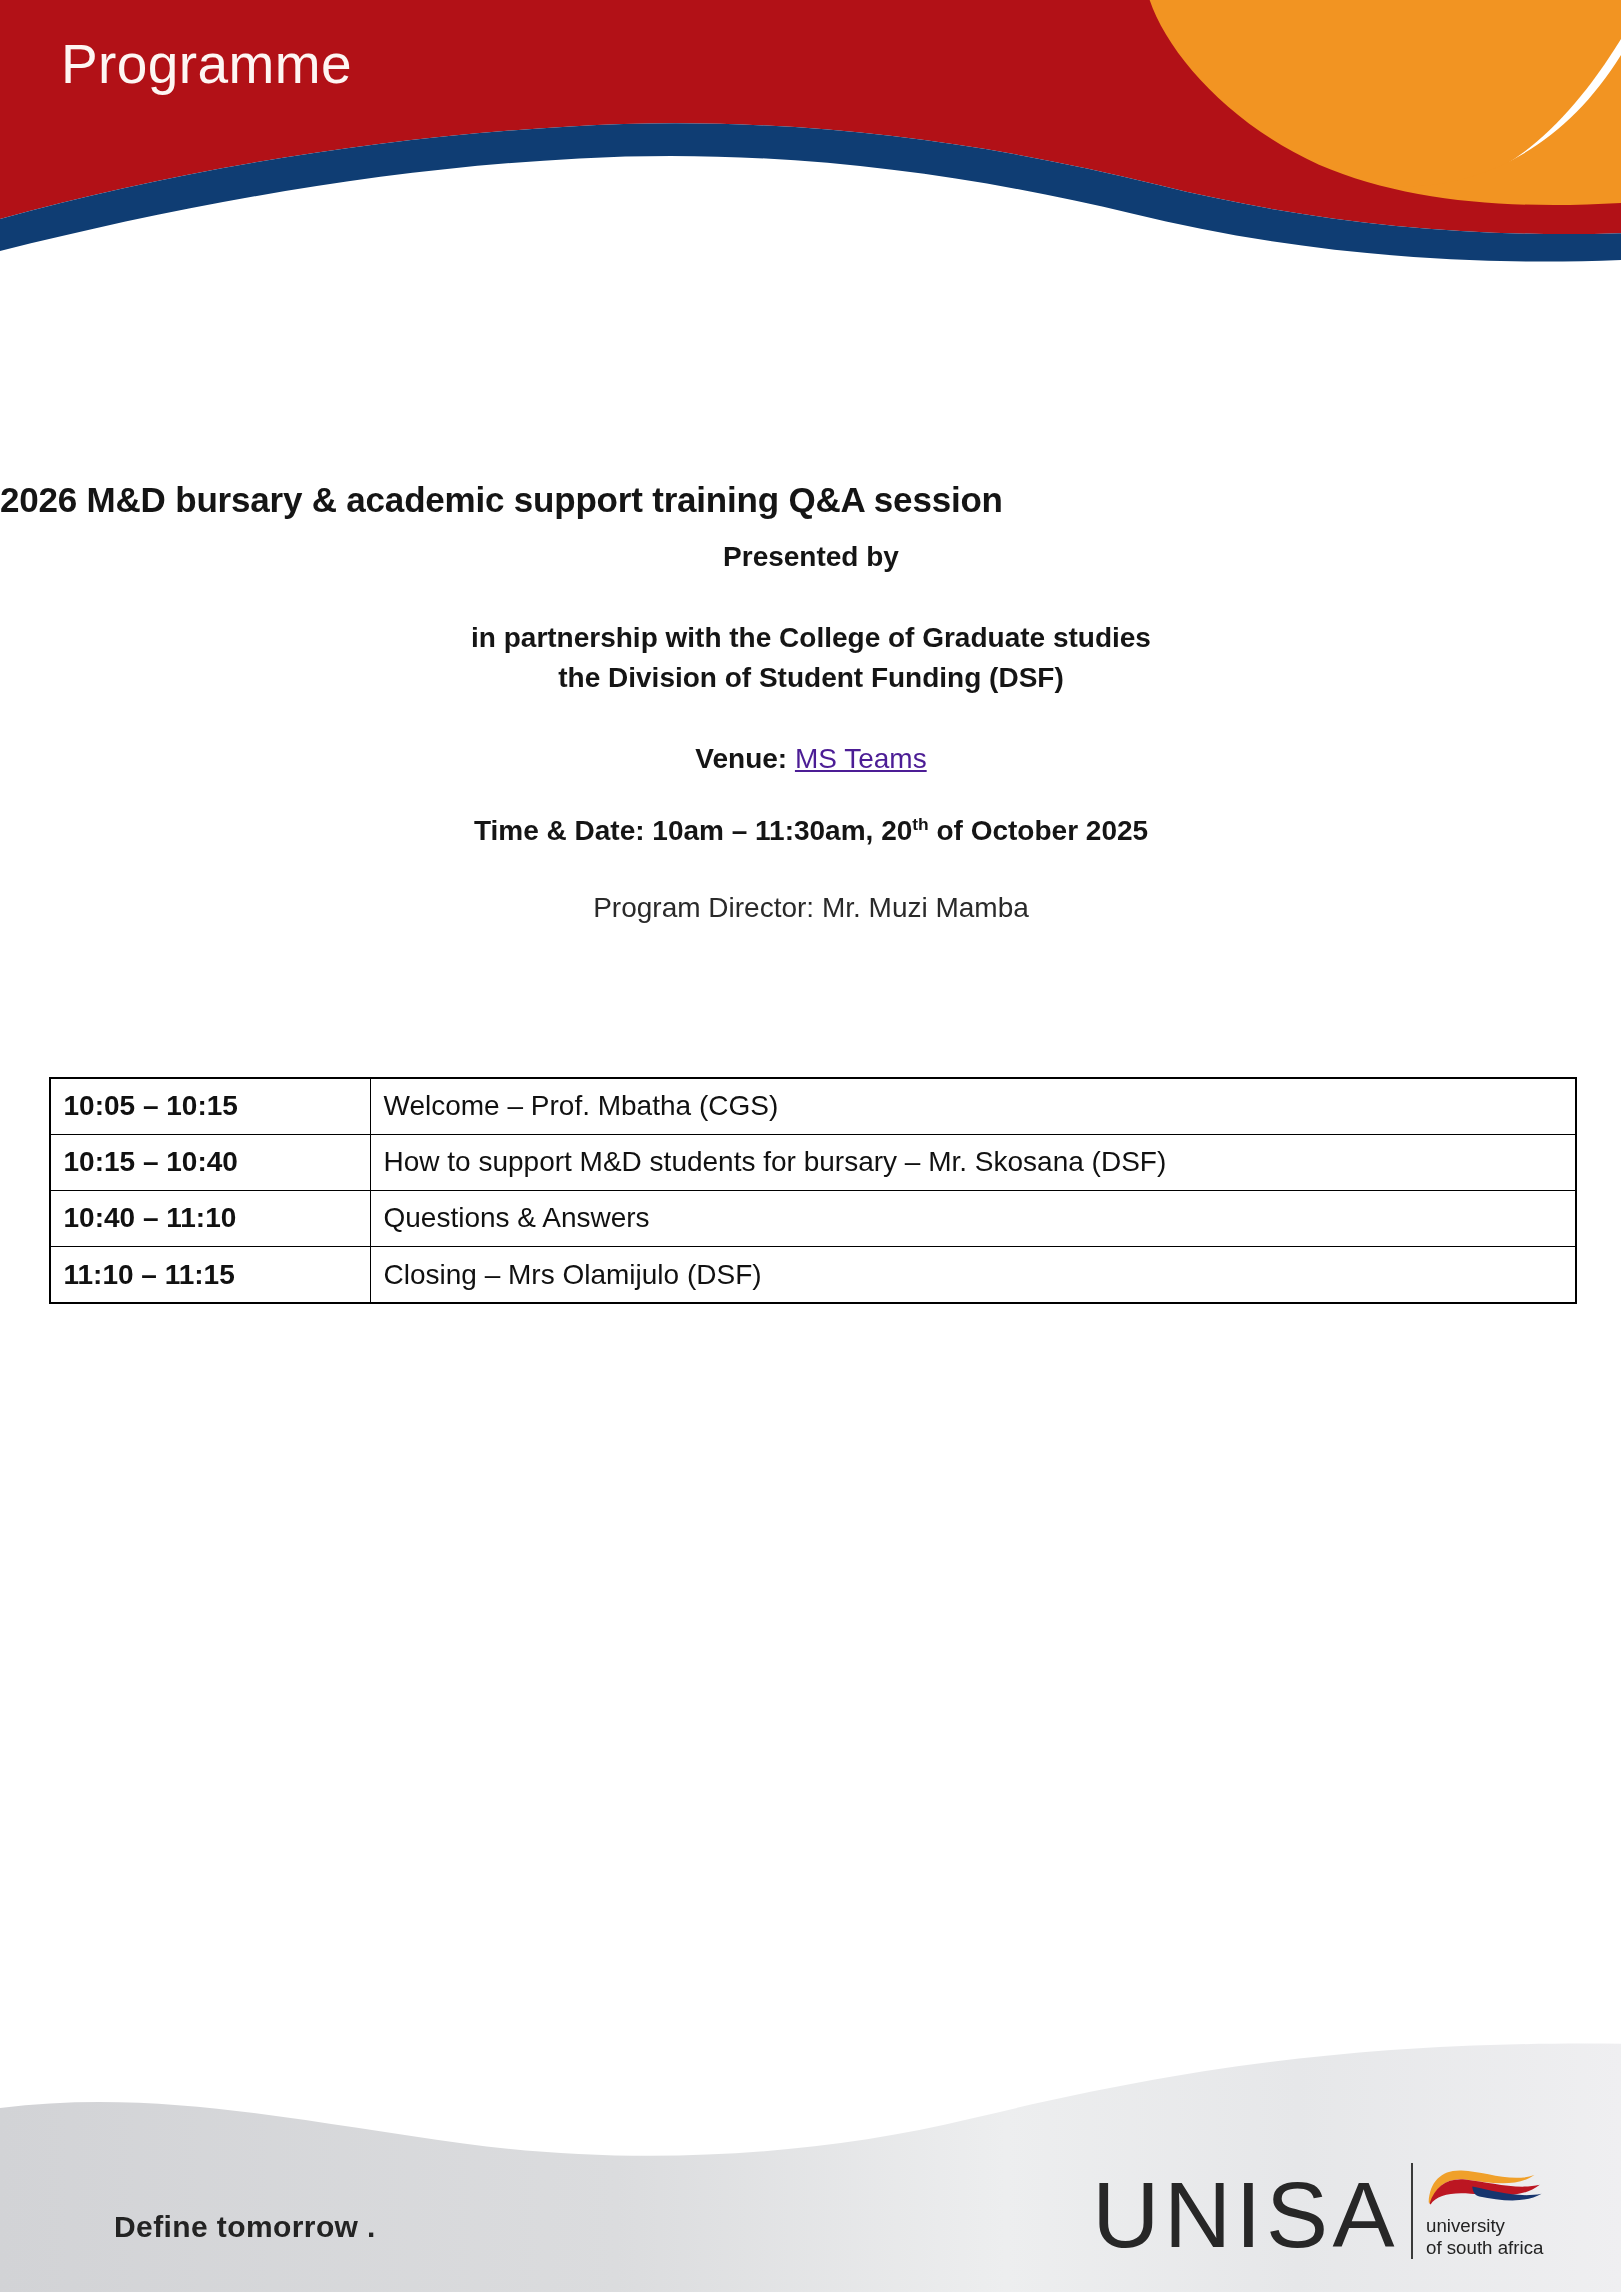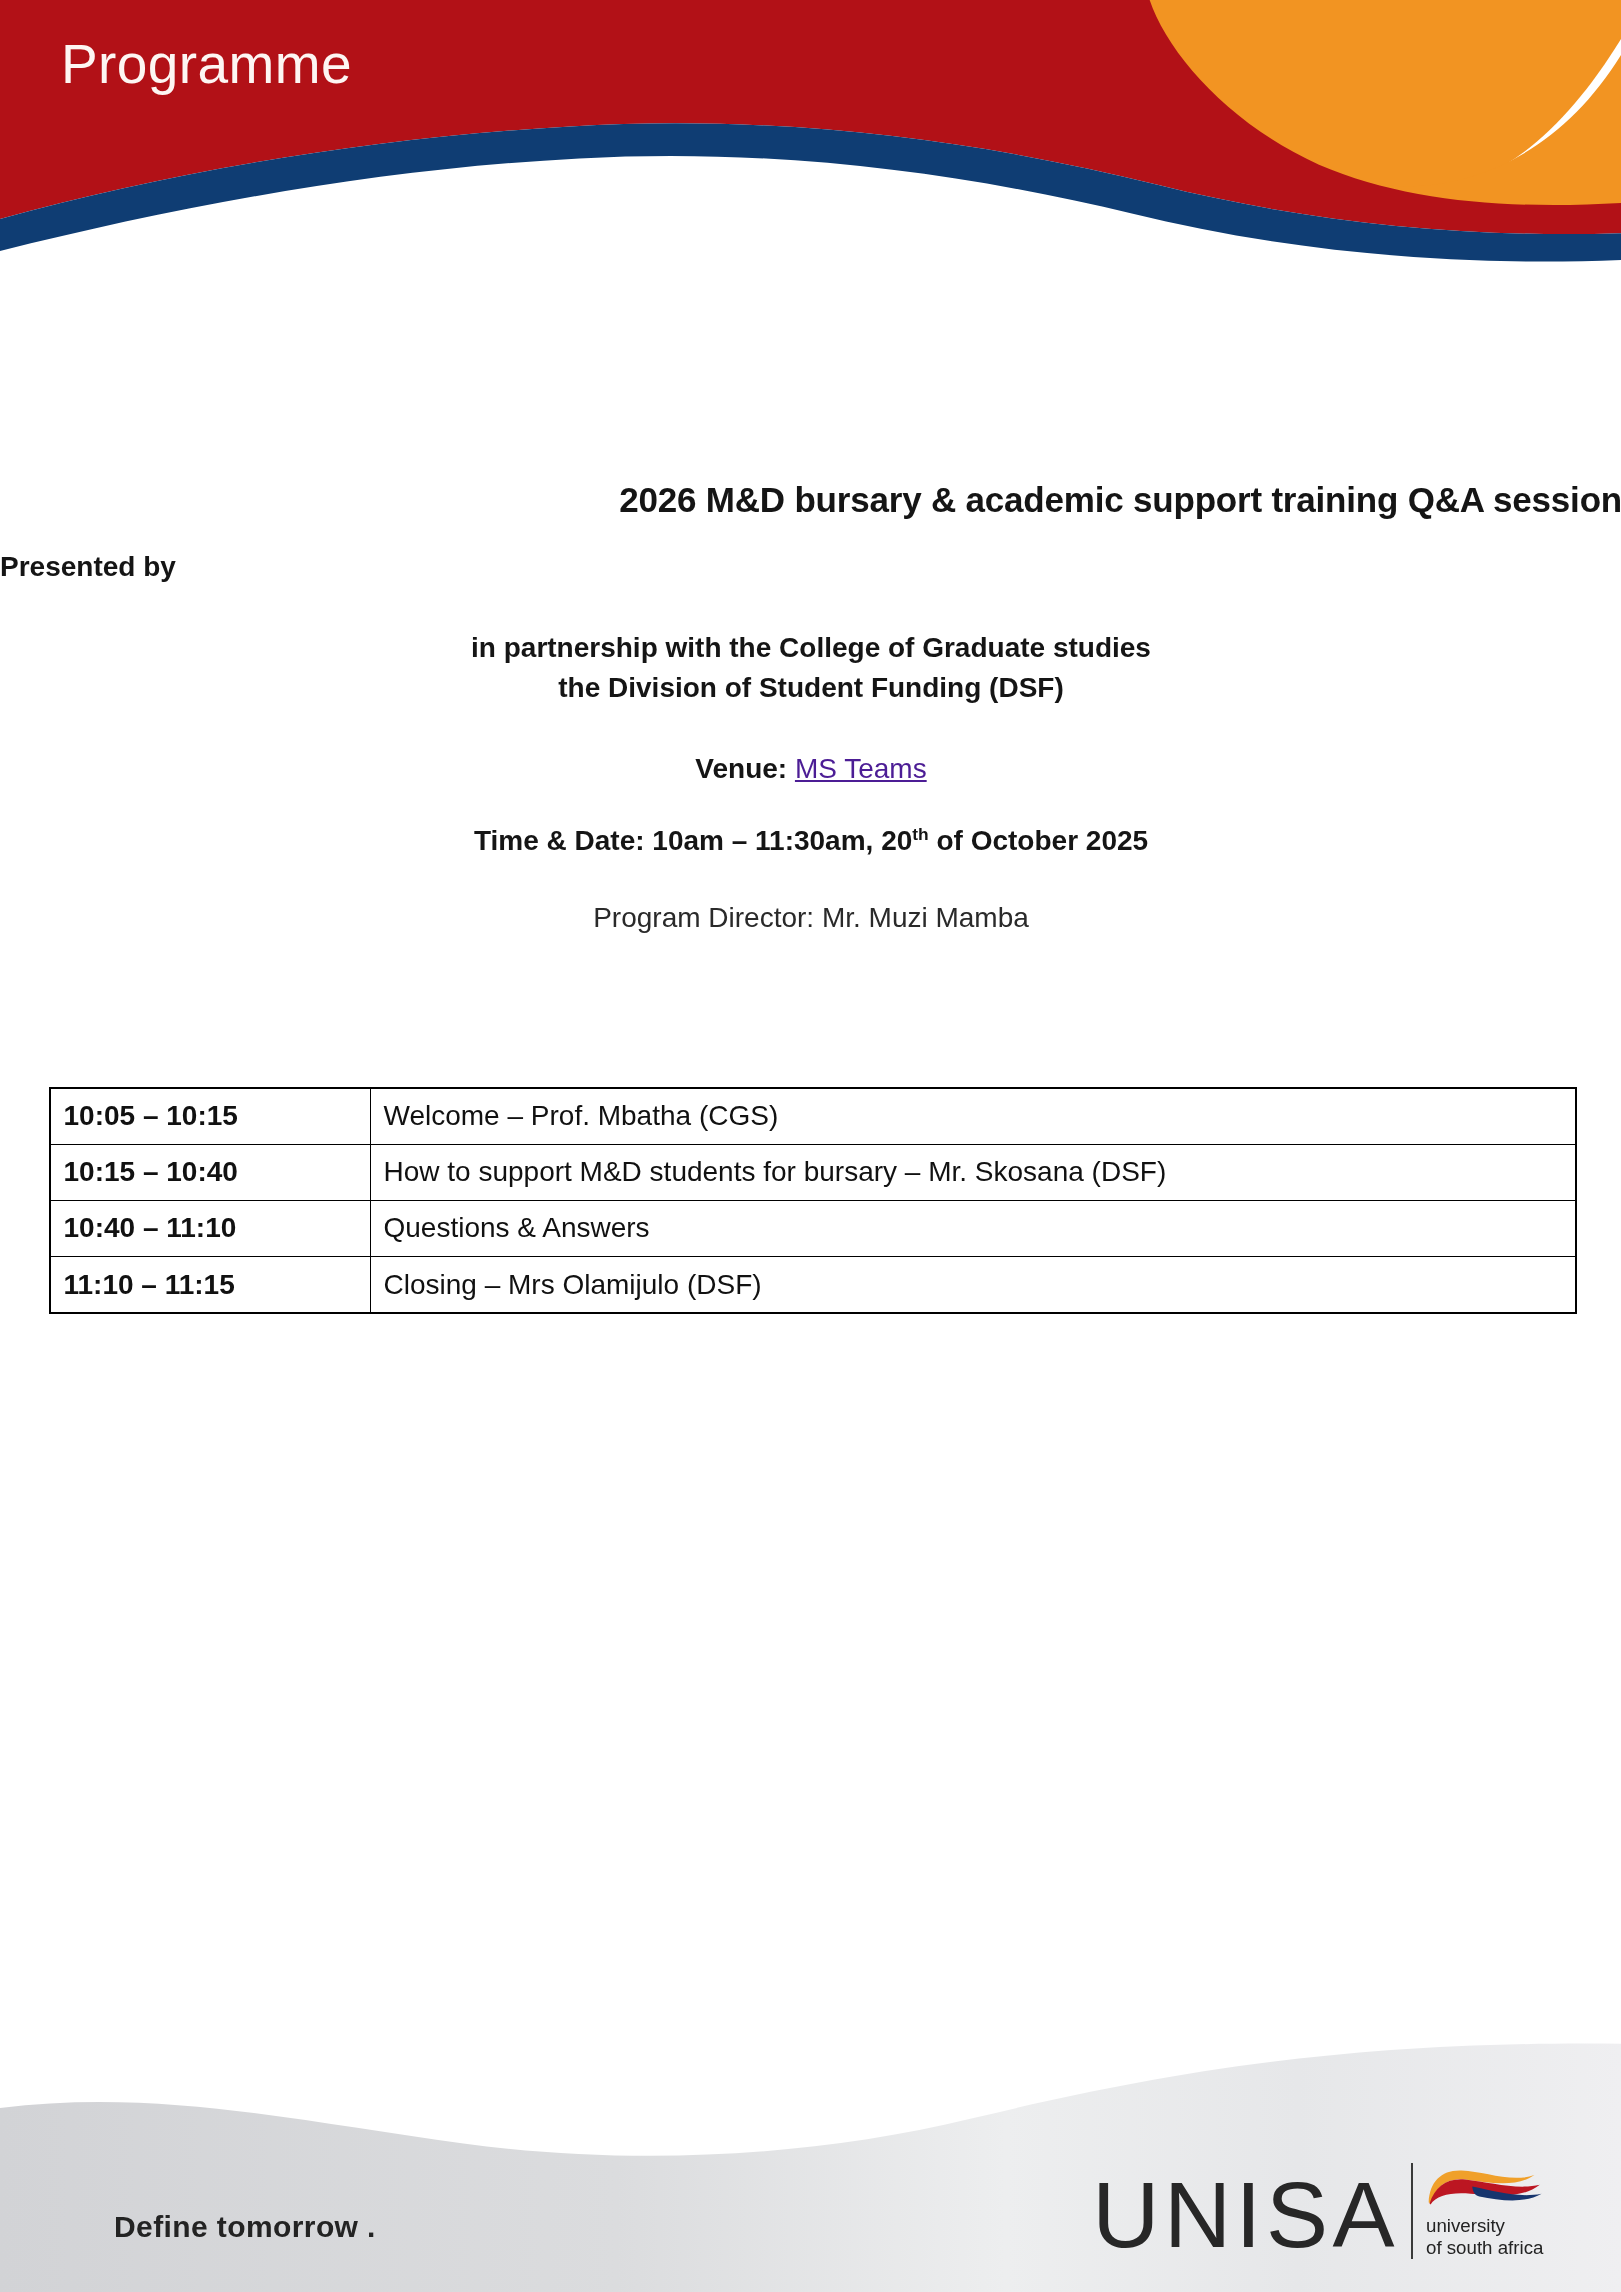--- a/index.html
+++ b/index.html
@@ -48,35 +48,35 @@
 
   
   .content {
     position: absolute;
     left: 0;
     top: 267px;
     width: 1622px;
   }
 
   .doc-title {
-    text-align: right;
+    text-align: left;
     font-size: 35px;
     font-weight: bold;
     color: #151515;
     margin-top: 212px;
     line-height: 1.2;
     letter-spacing: -0.2px;
   }
 
   .presented-by {
-    text-align: left;
-    font-size: 28px;
-    font-weight: bold;
-    color: #151515;
-    margin-top: 30px;
+    text-align: center;
+    font-size: 28px;
+    font-weight: bold;
+    color: #151515;
+    margin-top: 20px;
   }
 
   .org-block {
     text-align: center;
     font-size: 28px;
     font-weight: bold;
     color: #151515;
     margin-top: 45px;
     line-height: 1.42;
   }

